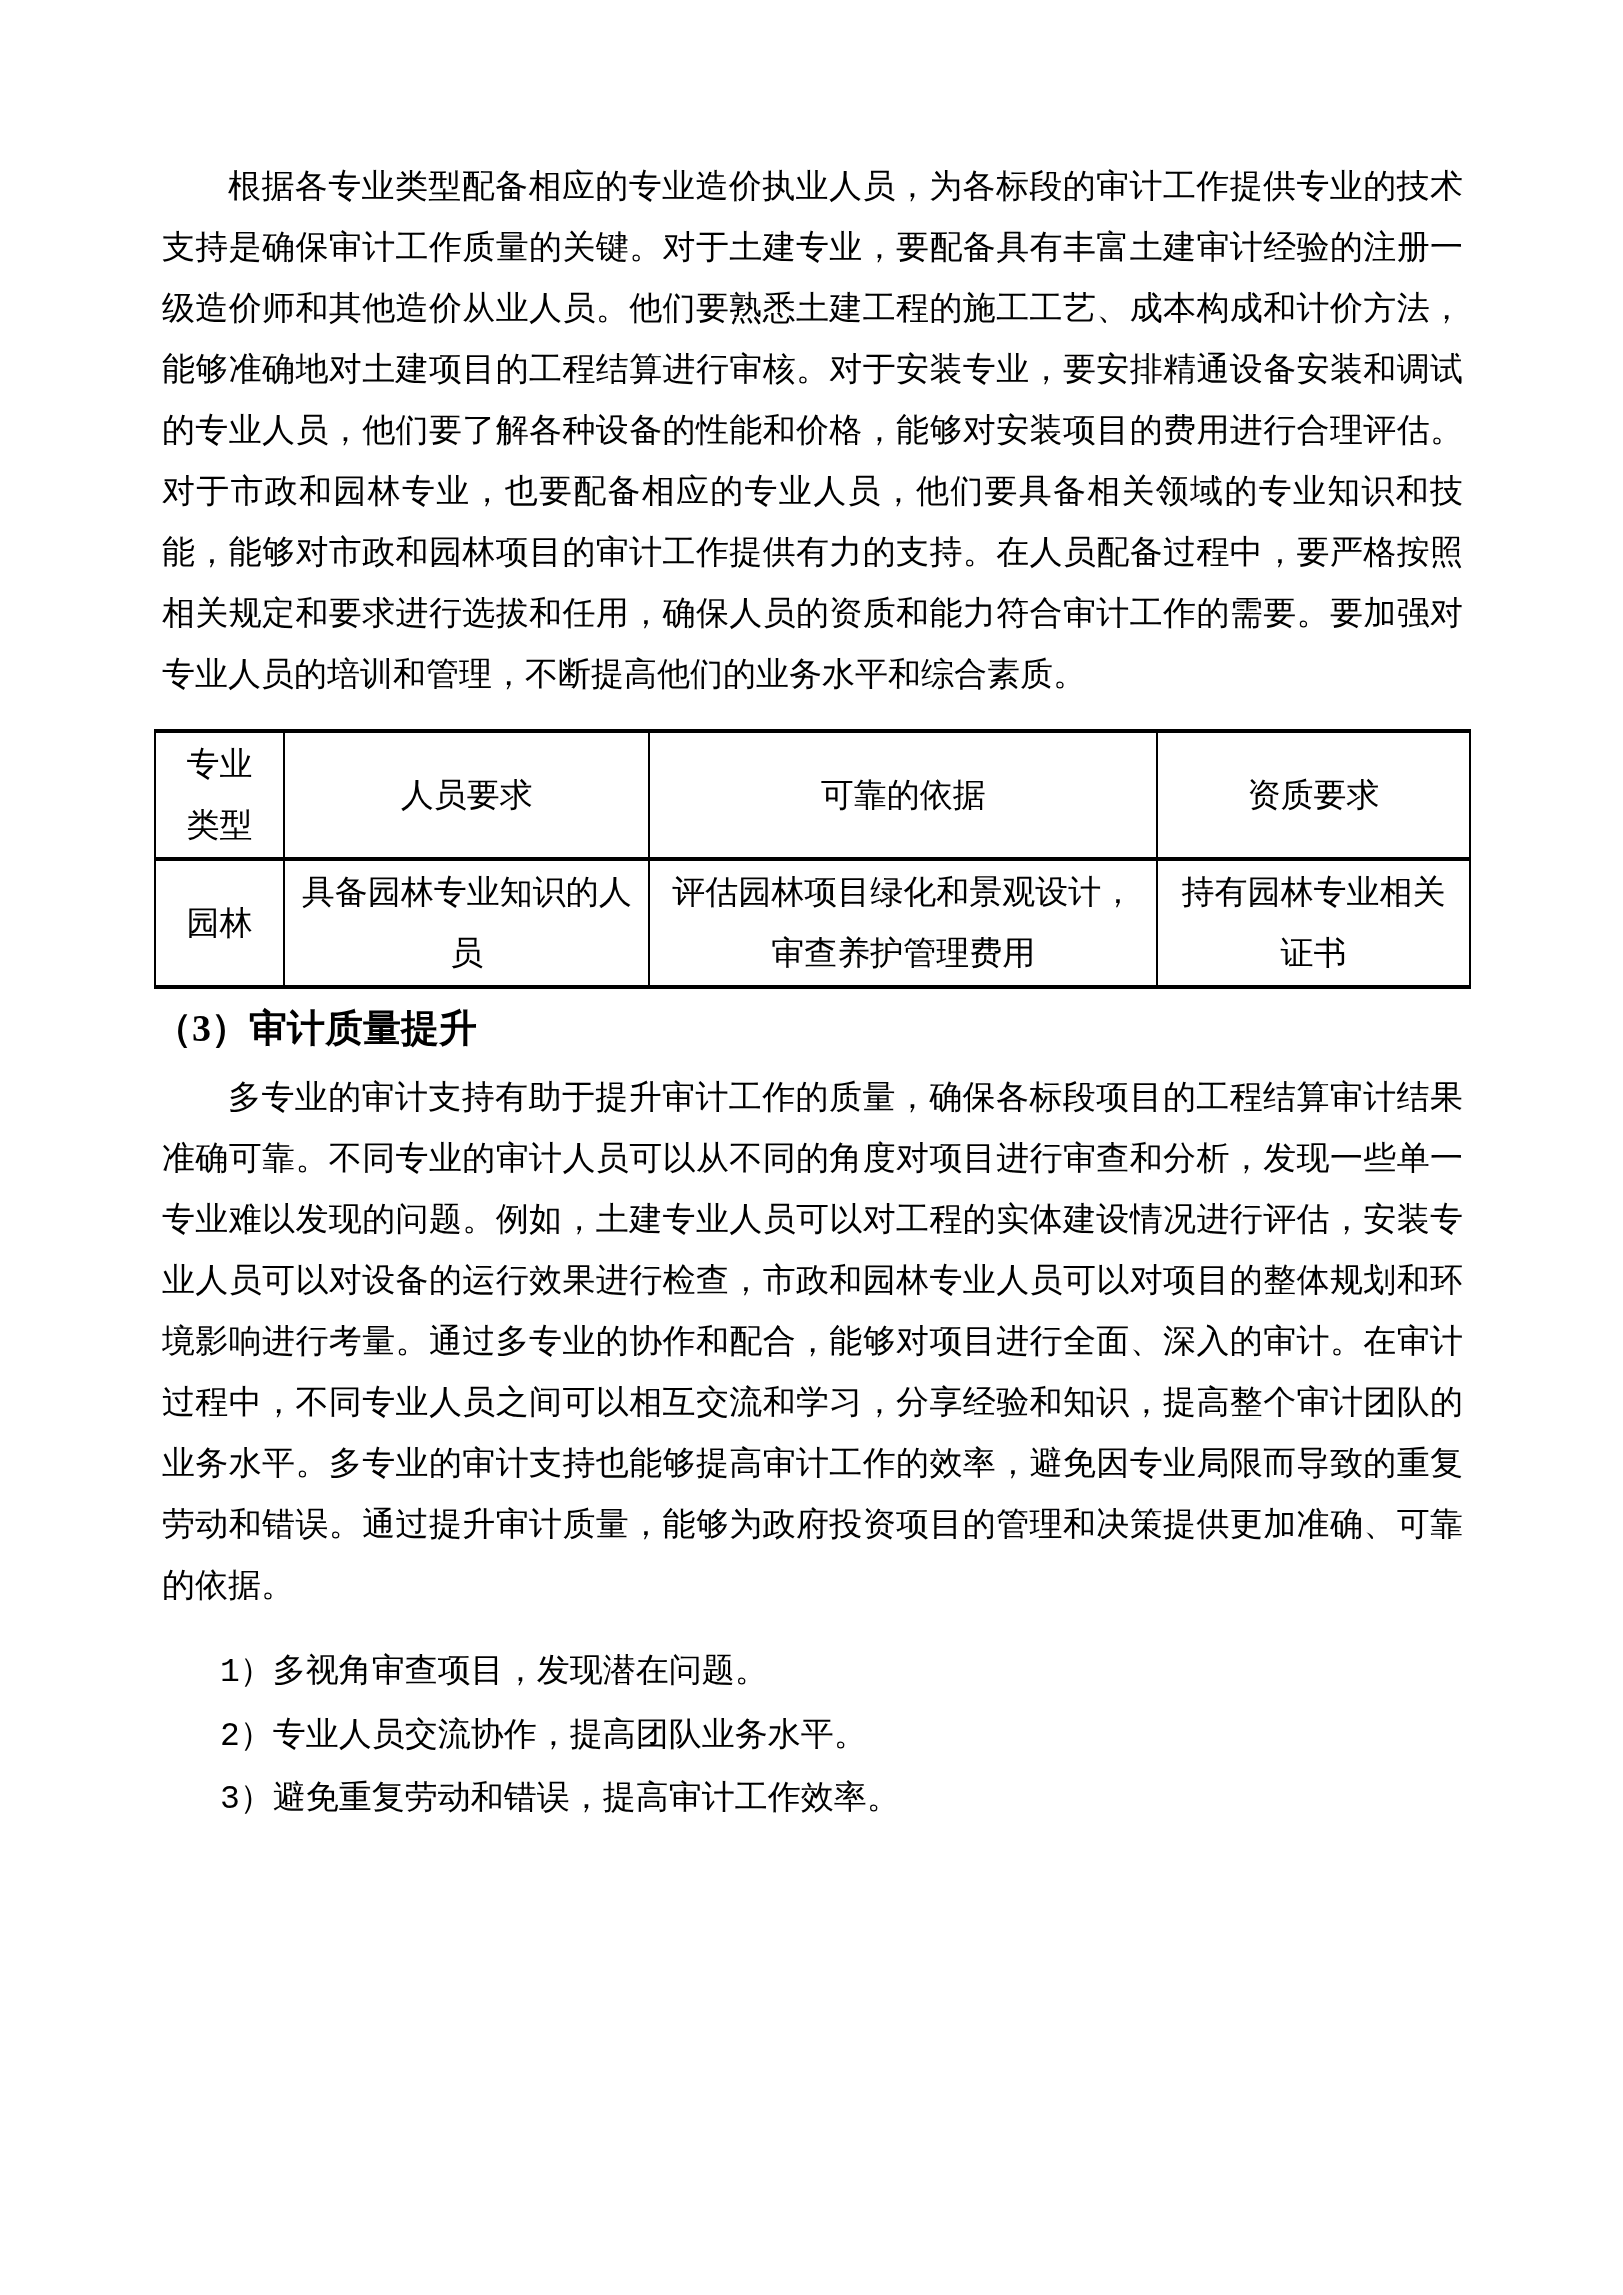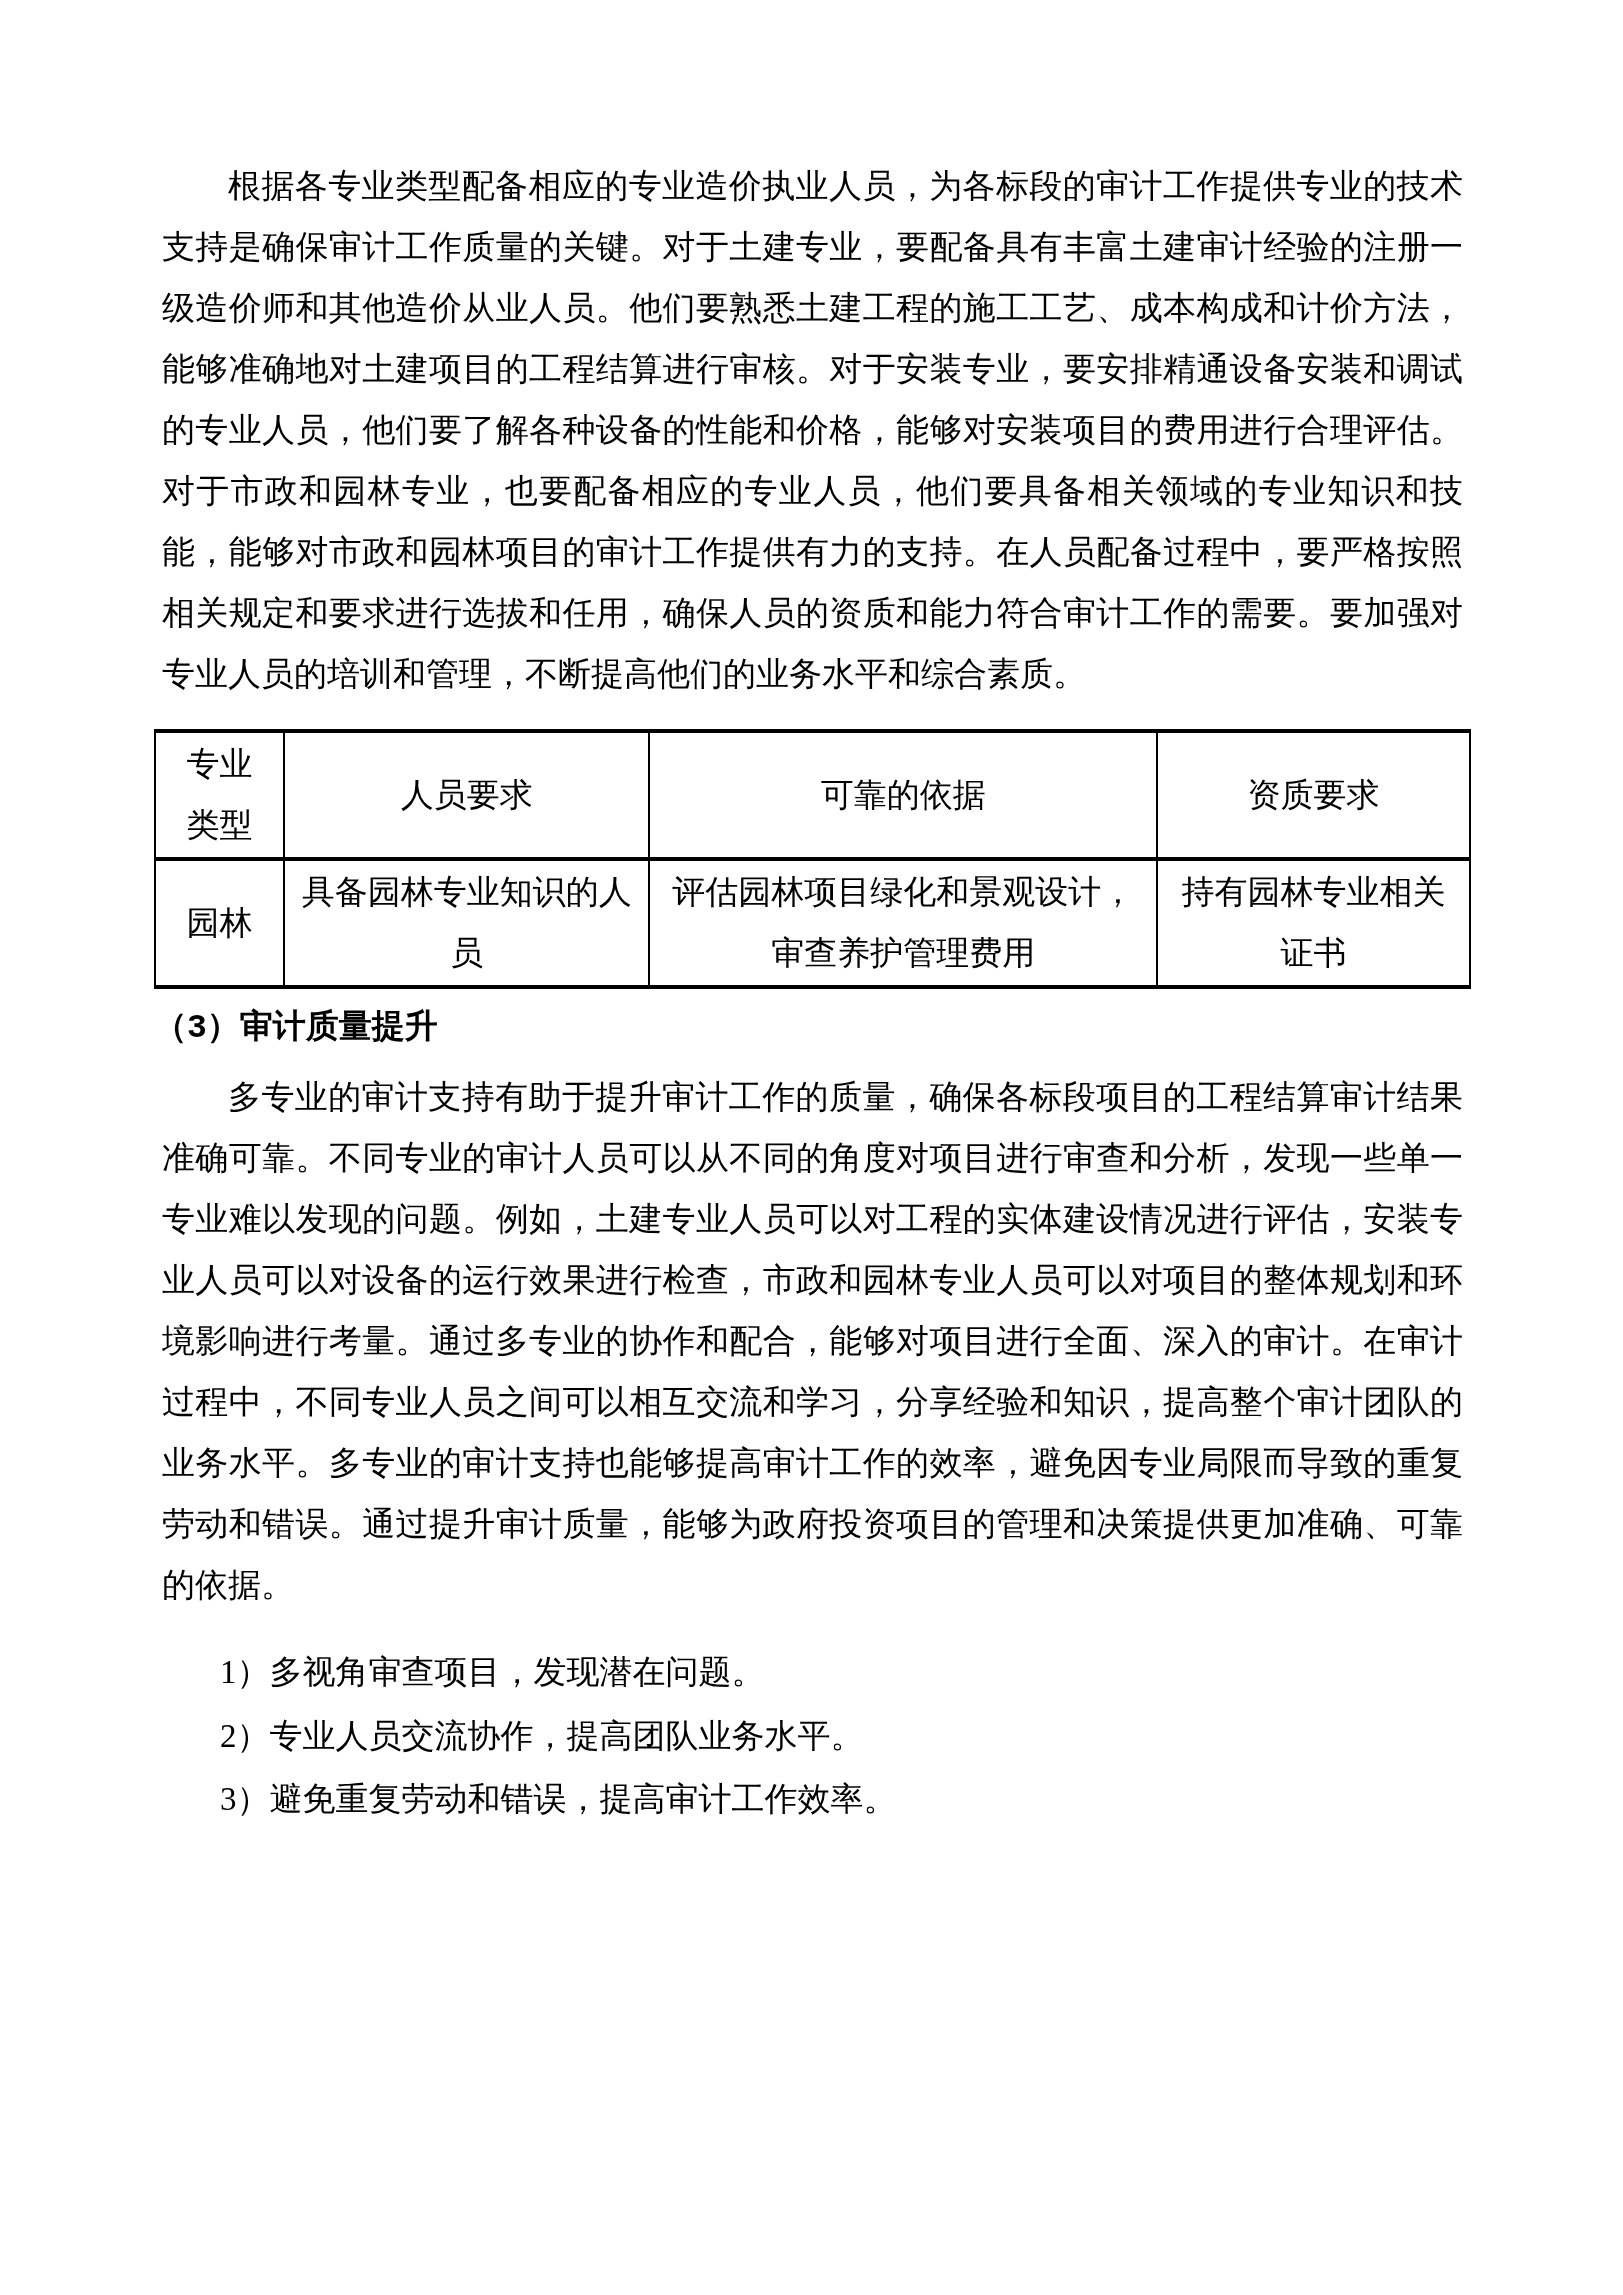--- a/index.html
+++ b/index.html
@@ -44,27 +44,27 @@
     font-weight: normal;
     white-space: pre-line;
     line-height: 61px;
   }
   col.c1 { width: 9.8%; }
   col.c2 { width: 27.8%; }
   col.c3 { width: 38.6%; }
   col.c4 { width: 23.8%; }
   .section-heading {
     margin: 9.2px 0 0 0;
-    font-size: 33px;
+    font-size: 38px;
     font-weight: 700;
     line-height: 61px;
-    font-family: Liberation Mono, monospace;
   }
   .list-block {
     margin-top: 26px;
+    font-family: Liberation Mono, monospace;
   }
   .list-item {
     margin: 0 0 2.6px 0;
     text-indent: 2em;
     line-height: 61px;
   }
 </style>
 </head>
 <body>
 

